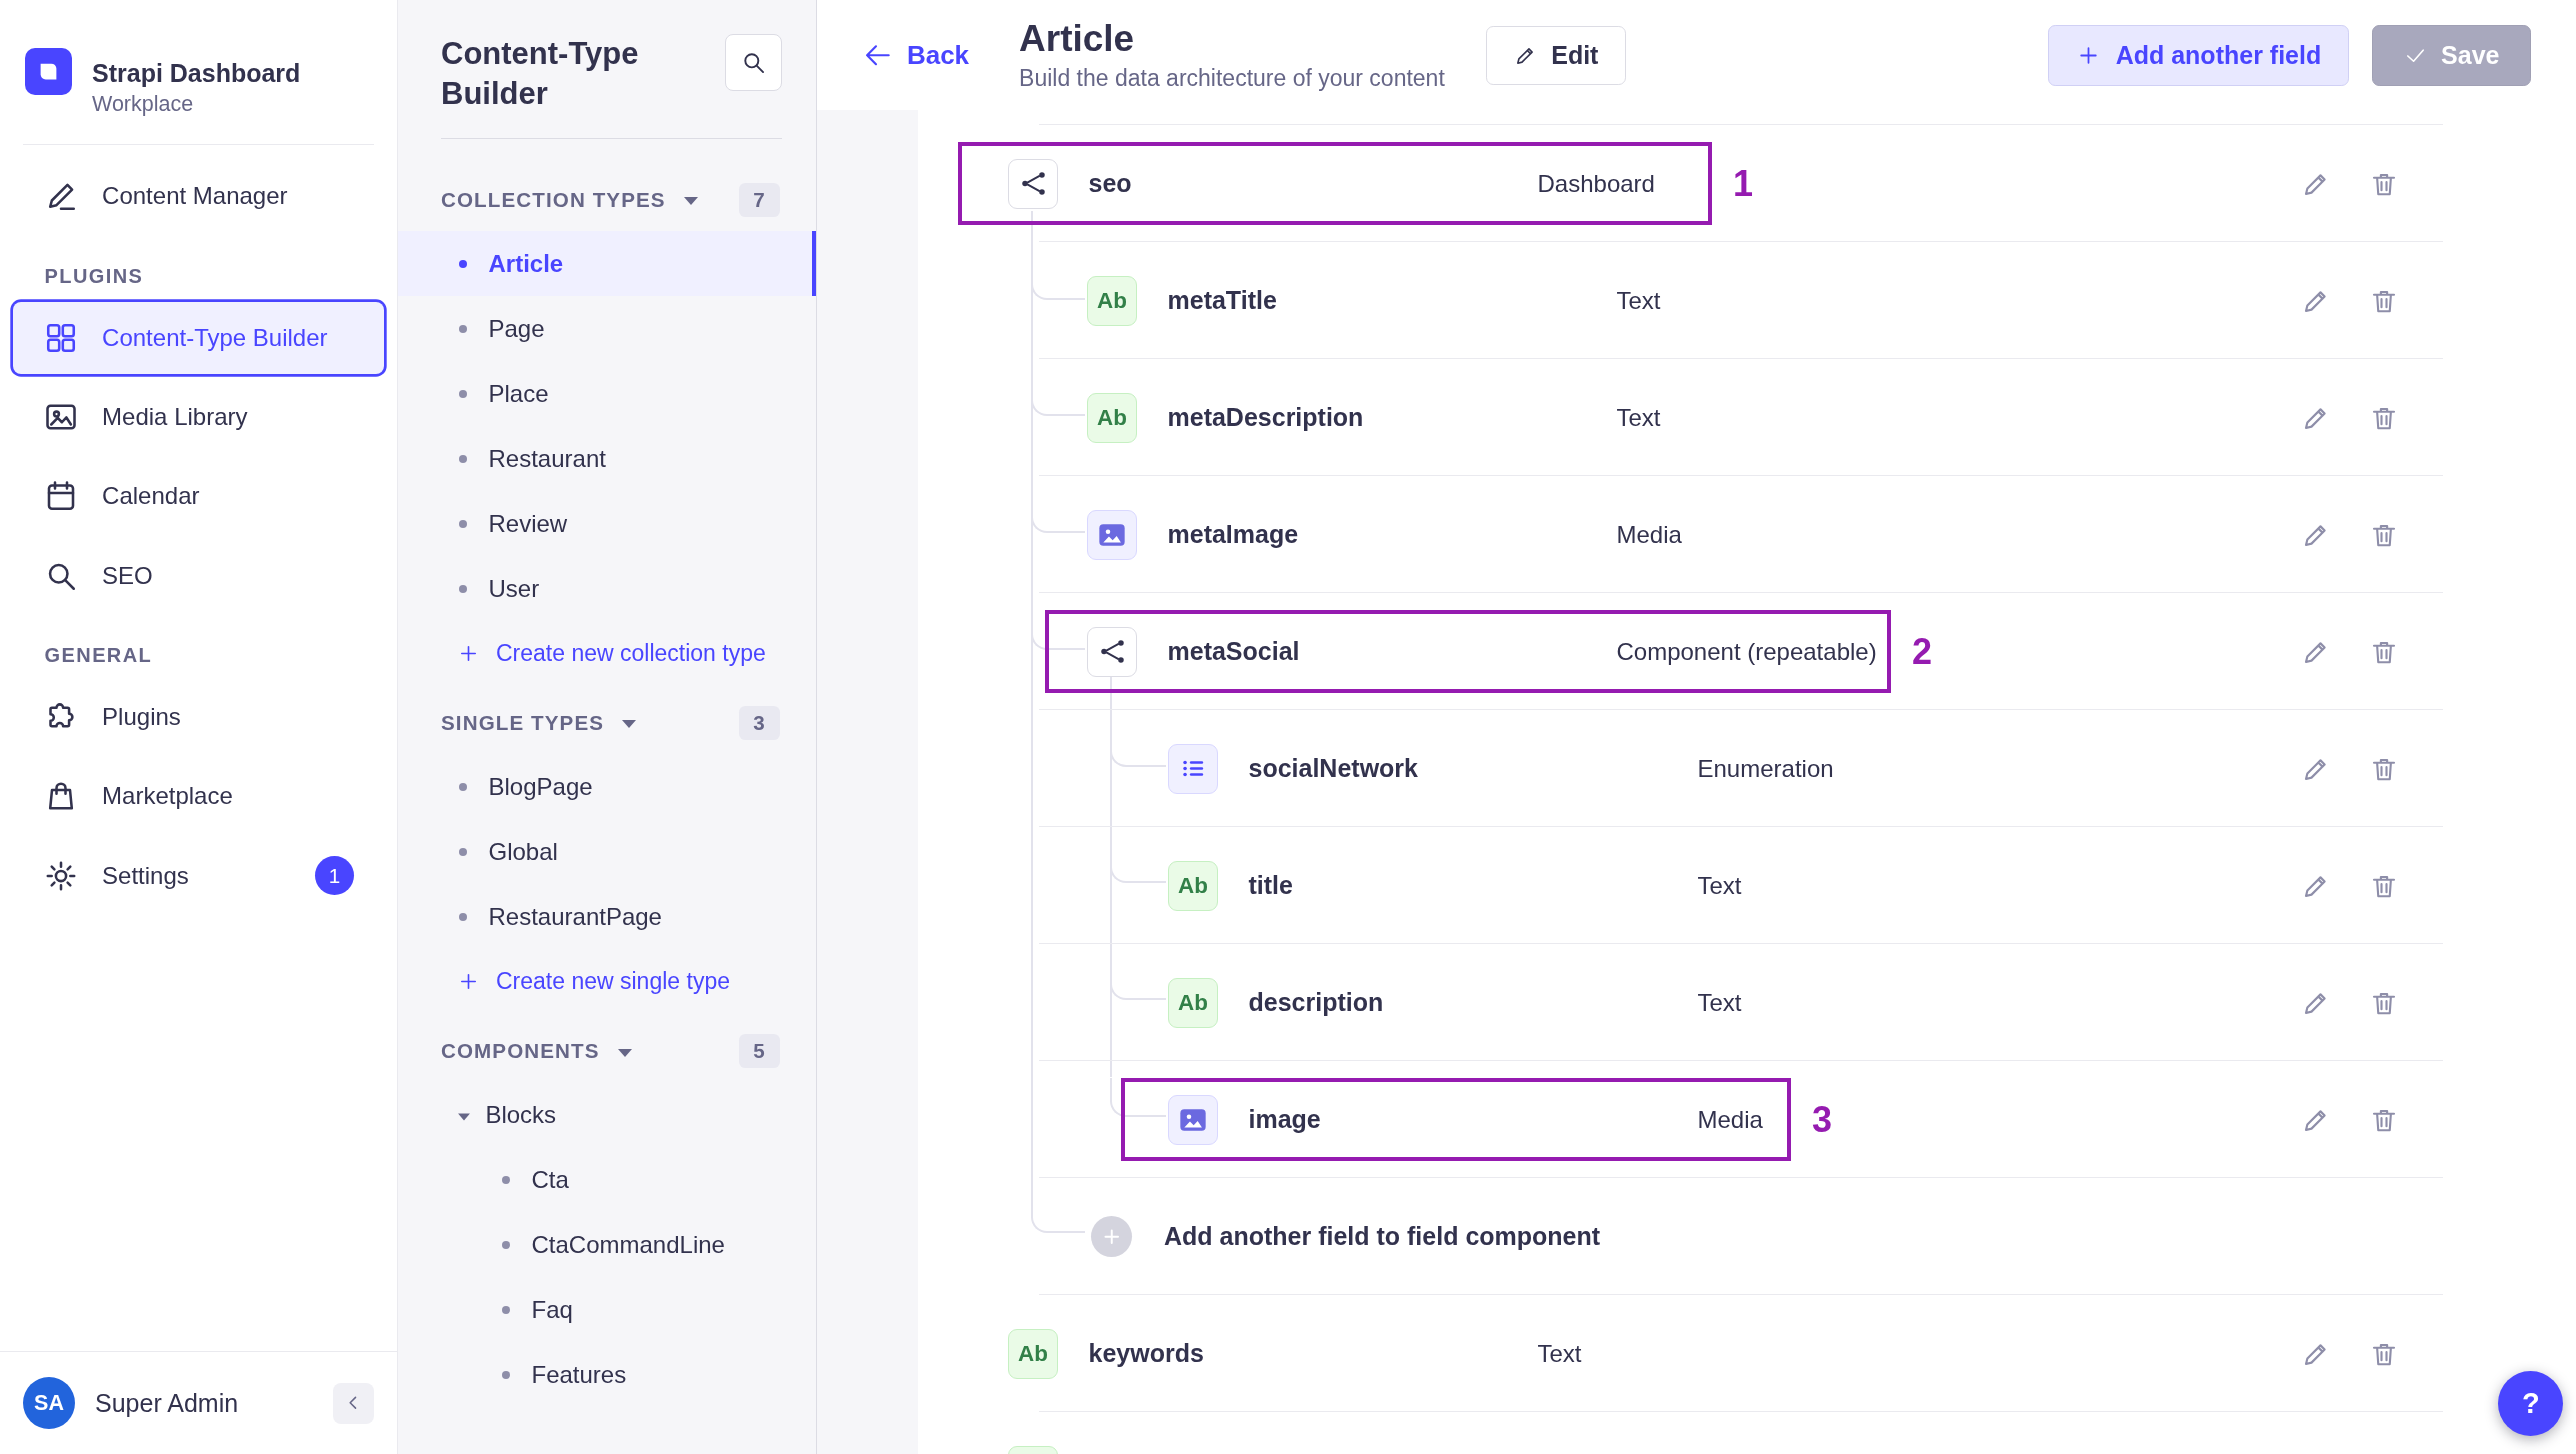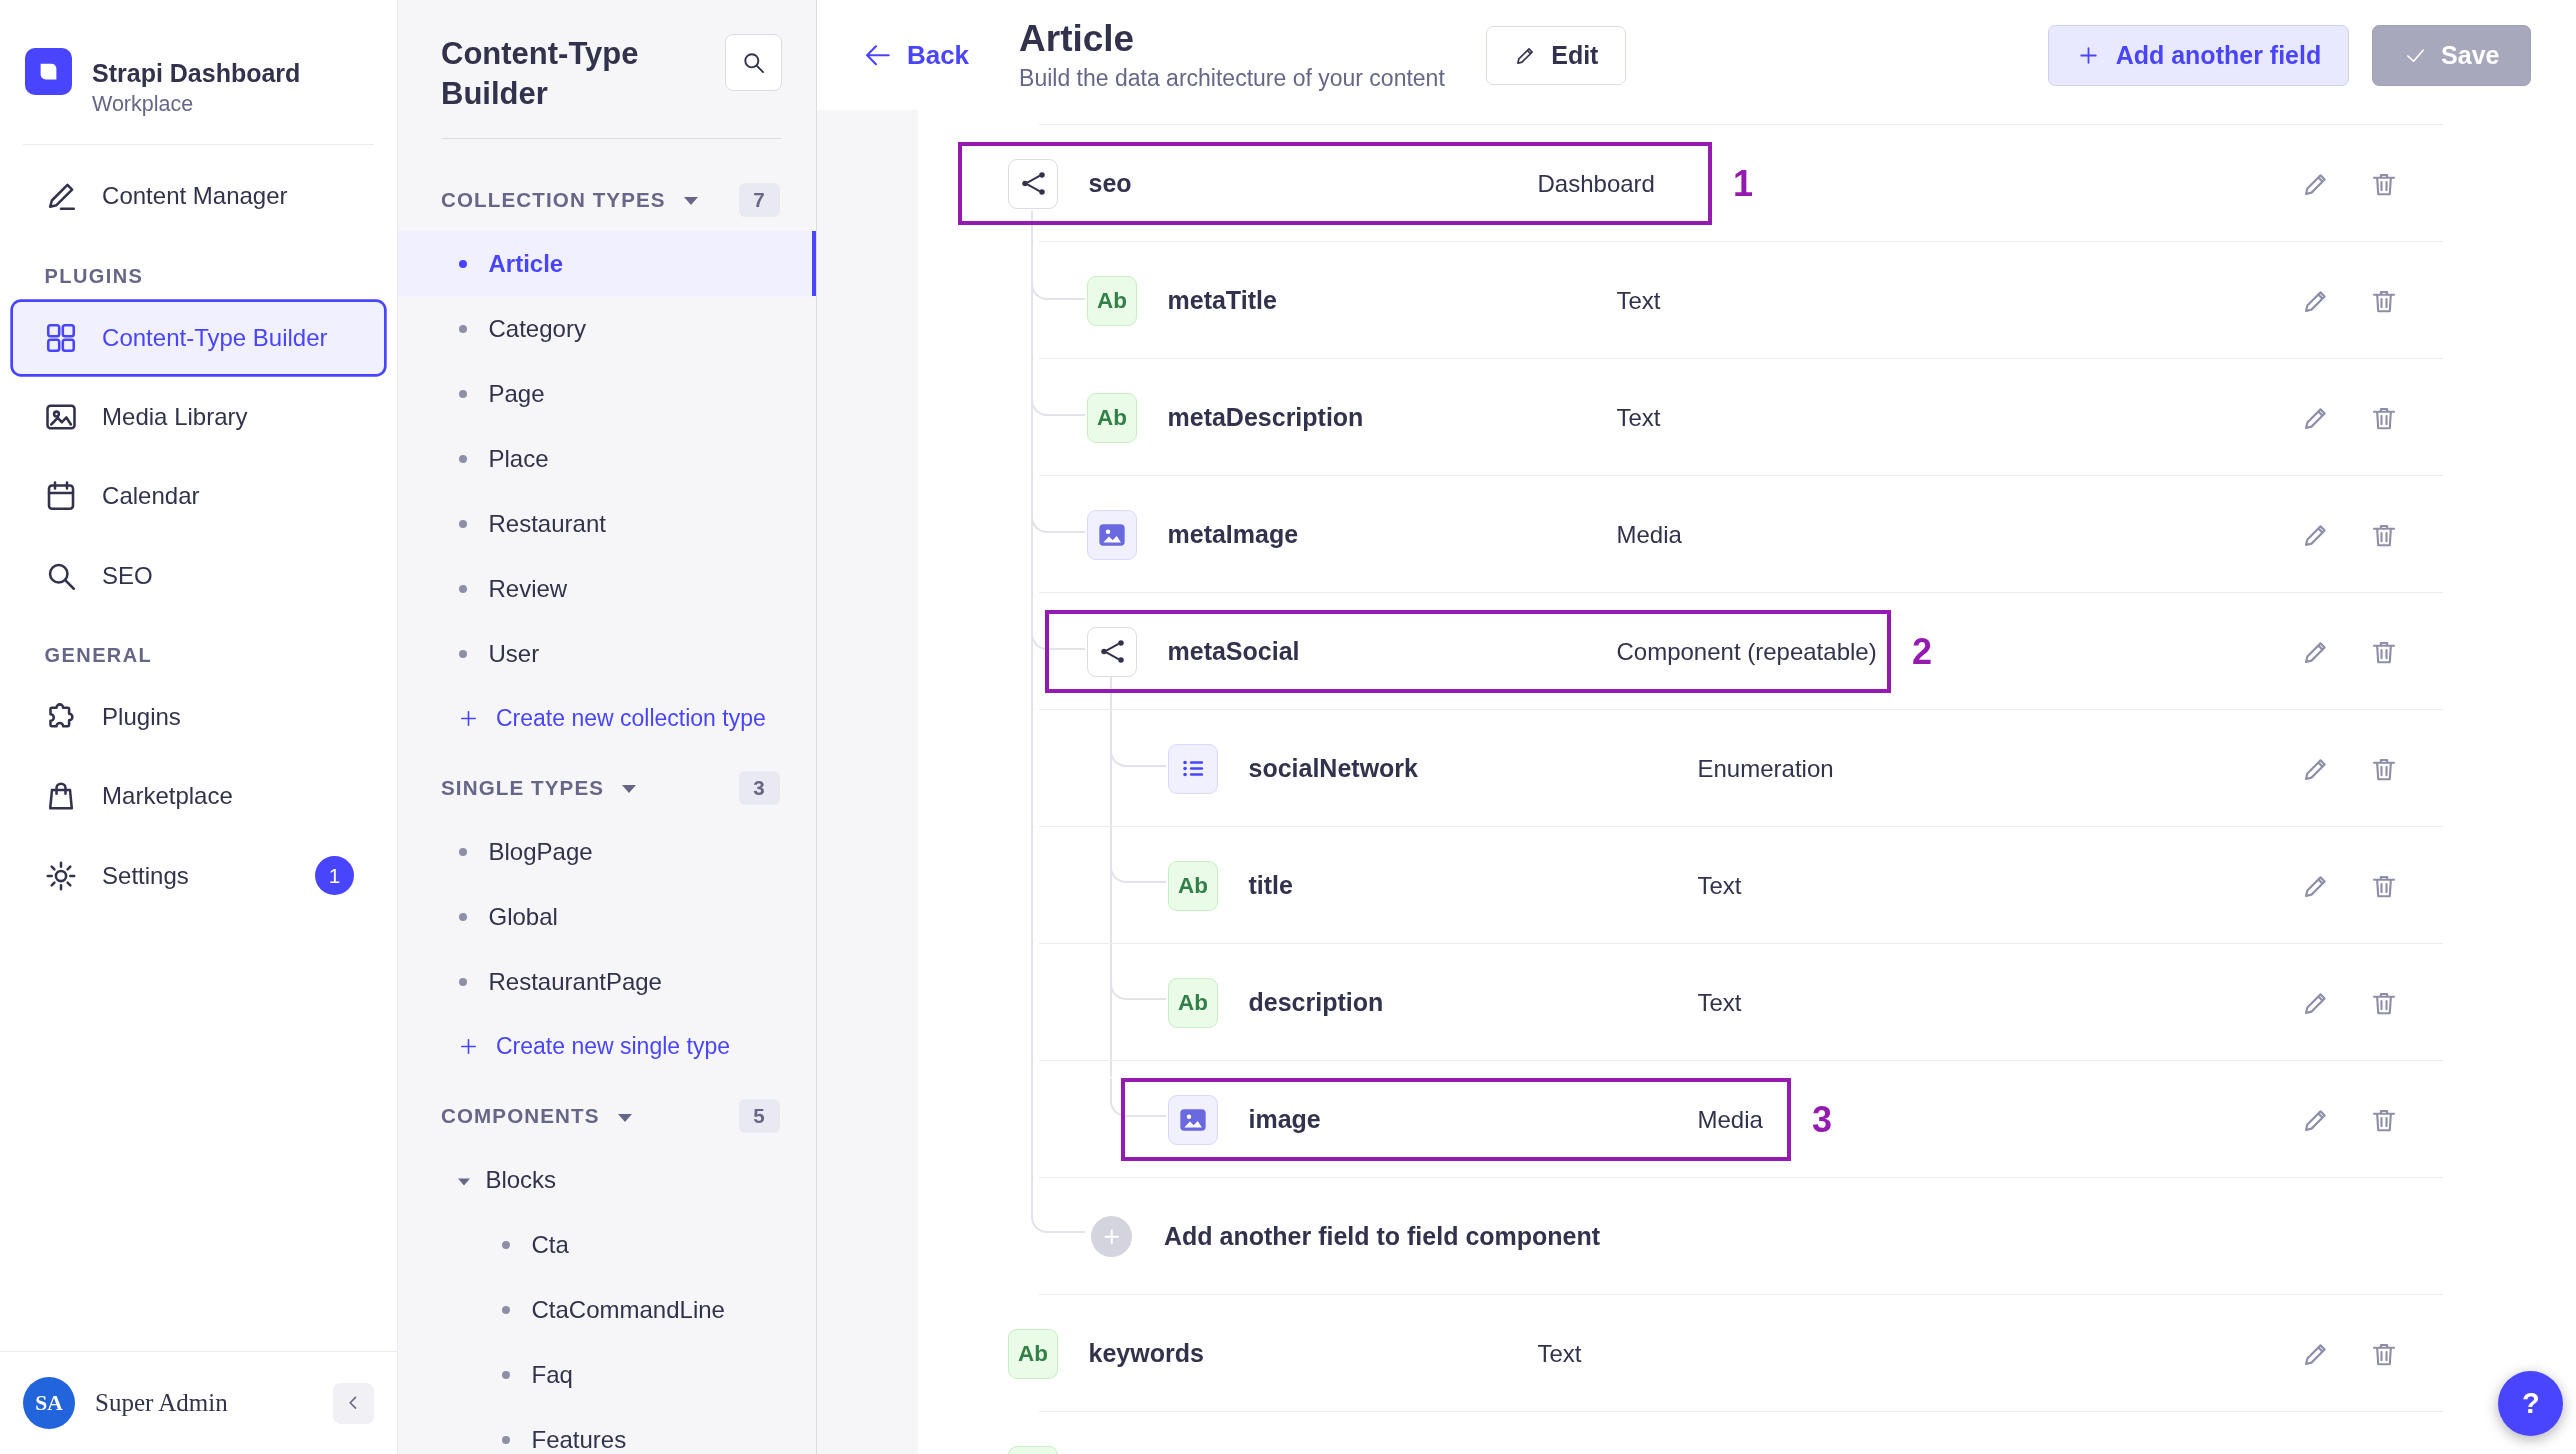--- a/index.html
+++ b/index.html
@@ -22,21 +22,21 @@
   .brand-t1 { font-size:25px; font-weight:700;margin-top:32px; }
   .brand-t2 { font-size:21.5px; color:#666687; margin-top:3.6px; }
   .nav-divider { height:0.9px; background:#eaeaef; margin:0 23px; }
   .nav-list { padding:16px 12.6px 0; }
   .nav-item { display:flex; align-items:center; gap:23px; height:72px; margin-bottom:7.2px; padding:0 30.5px; border-radius:8px; font-size:24px; color:#32324d; cursor:pointer; }
   .nav-item .nicon { width:36px; height:36px; flex-shrink:0; color:#32324d; }
   .nav-item.active { color:#4945ff; background:#f0f0ff; box-shadow:0 0 0 2.7px #4945ff; }
   .nav-item.active .nicon { color:#4945ff; }
   .nav-section-label { font-size:20px; font-weight:700; letter-spacing:1.4px; color:#666687; padding:25px 32px 14.4px; }
   .nav-badge { margin-left:auto; min-width:39px; height:39px; border-radius:20px; background:#4945ff; color:#fff; font-size:20.6px; display:flex; align-items:center; justify-content:center; }
-  .sidebar-footer { margin-top:auto; border-top:0.9px solid #eaeaef; padding:25px 23px; display:flex; align-items:center; gap:20px;font-family:Liberation Serif, serif; }
+  .sidebar-footer { margin-top:auto; border-top:0.9px solid #eaeaef; padding:25px 23px; display:flex; align-items:center; gap:20px; }
   .avatar { width:52px; height:52px; border-radius:50%; background:#2264dc; color:#fff; font-size:21.5px; font-weight:700; display:flex; align-items:center; justify-content:center; flex-shrink:0; }
   .user-name { font-size:25px; flex:1; }
   .collapse-btn { width:41px; height:41px; border:none; border-radius:8px; background:#f0f0f5; color:#666687; display:flex; align-items:center; justify-content:center; }
   .collapse-btn svg { width:21.5px; height:21.5px; }
 
   
   .subnav { width:419px; flex-shrink:0; background:#f6f6f9; border-right:0.9px solid #dcdce4; display:flex; flex-direction:column; overflow:hidden; }
   .subnav-header { display:flex; justify-content:space-between; align-items:flex-start; padding:34px 34px 25px 43px; }
   .subnav-title { font-size:31px; font-weight:700; line-height:1.28; max-width:269px; }
   .search-btn { width:57px; height:57px; border-radius:8px; border:0.9px solid #dcdce4; background:#fff; color:#32324d; display:flex; align-items:center; justify-content:center; }
@@ -250,24 +250,20 @@
       <span>COLLECTION TYPES</span>
       <span class="caret"></span>
       <span class="count-badge">7</span>
     </div>
     <div class="subnav-item active">
         <span class="dot"></span>
         <span>Article</span>
       </div>
     <div class="subnav-item">
         <span class="dot"></span>
-        <span>Category</span>
-      </div>
-    <div class="subnav-item">
-        <span class="dot"></span>
         <span>Page</span>
       </div>
     <div class="subnav-item">
         <span class="dot"></span>
         <span>Place</span>
       </div>
     <div class="subnav-item">
         <span class="dot"></span>
         <span>Restaurant</span>
       </div>

